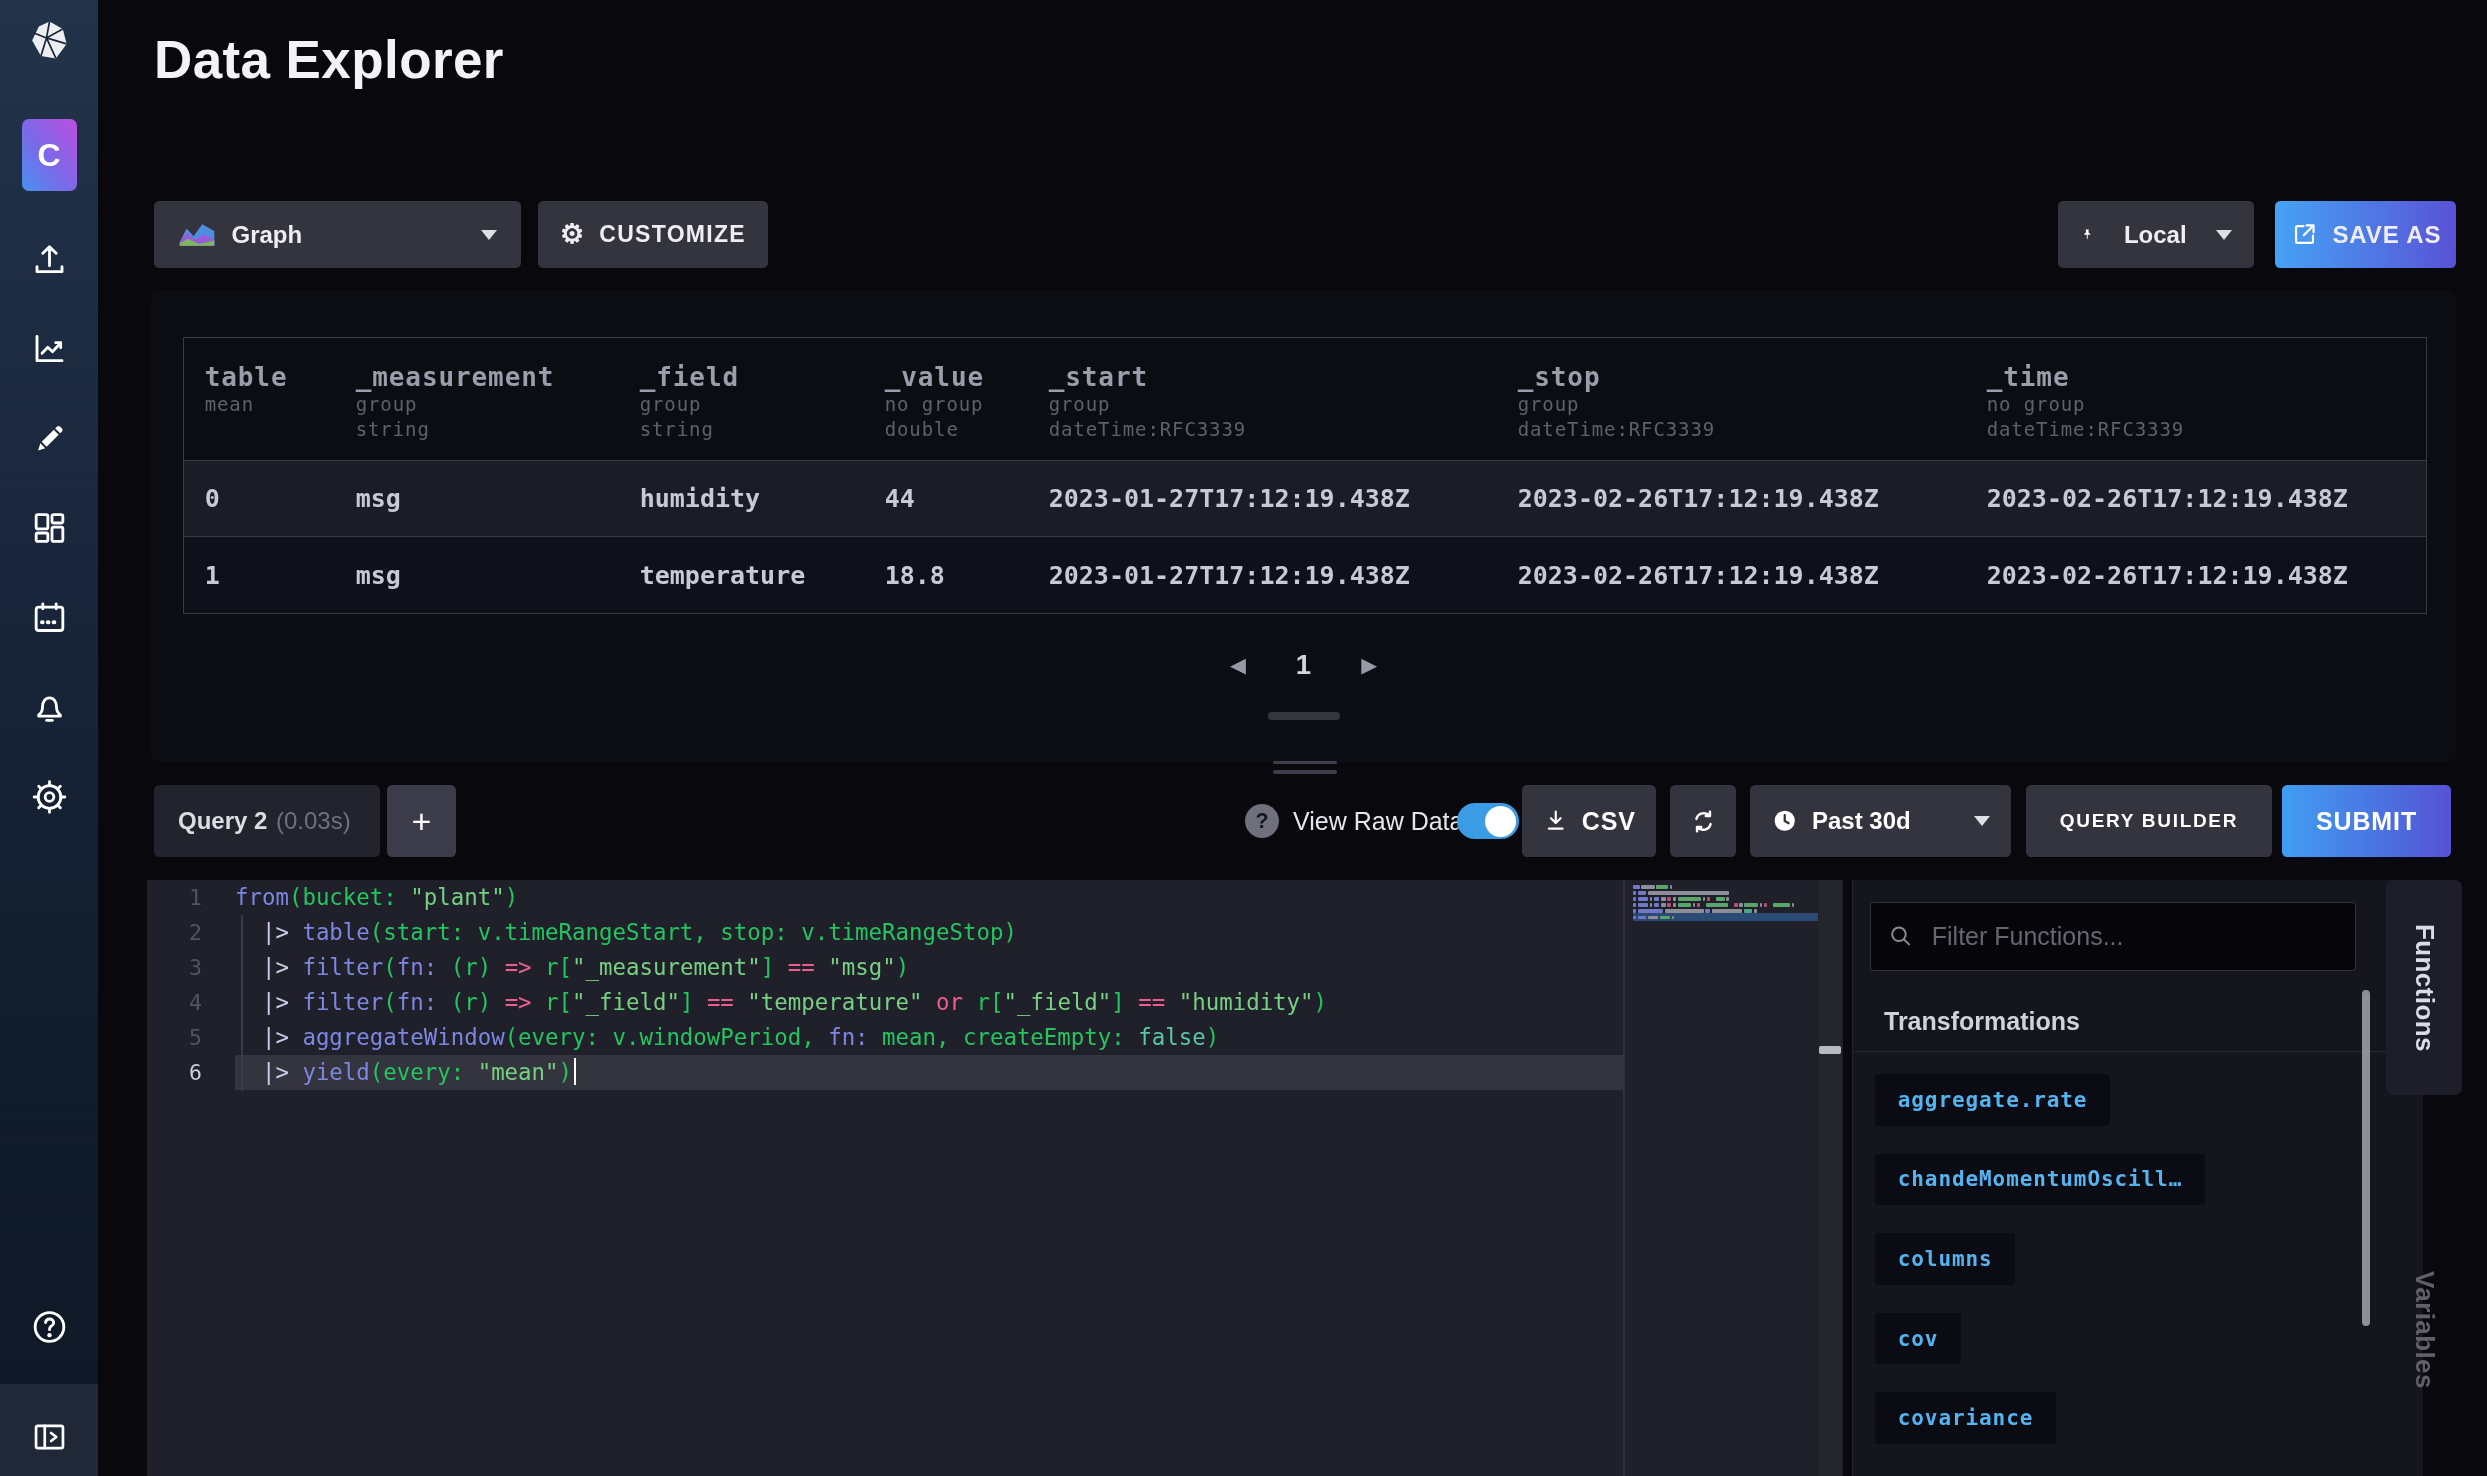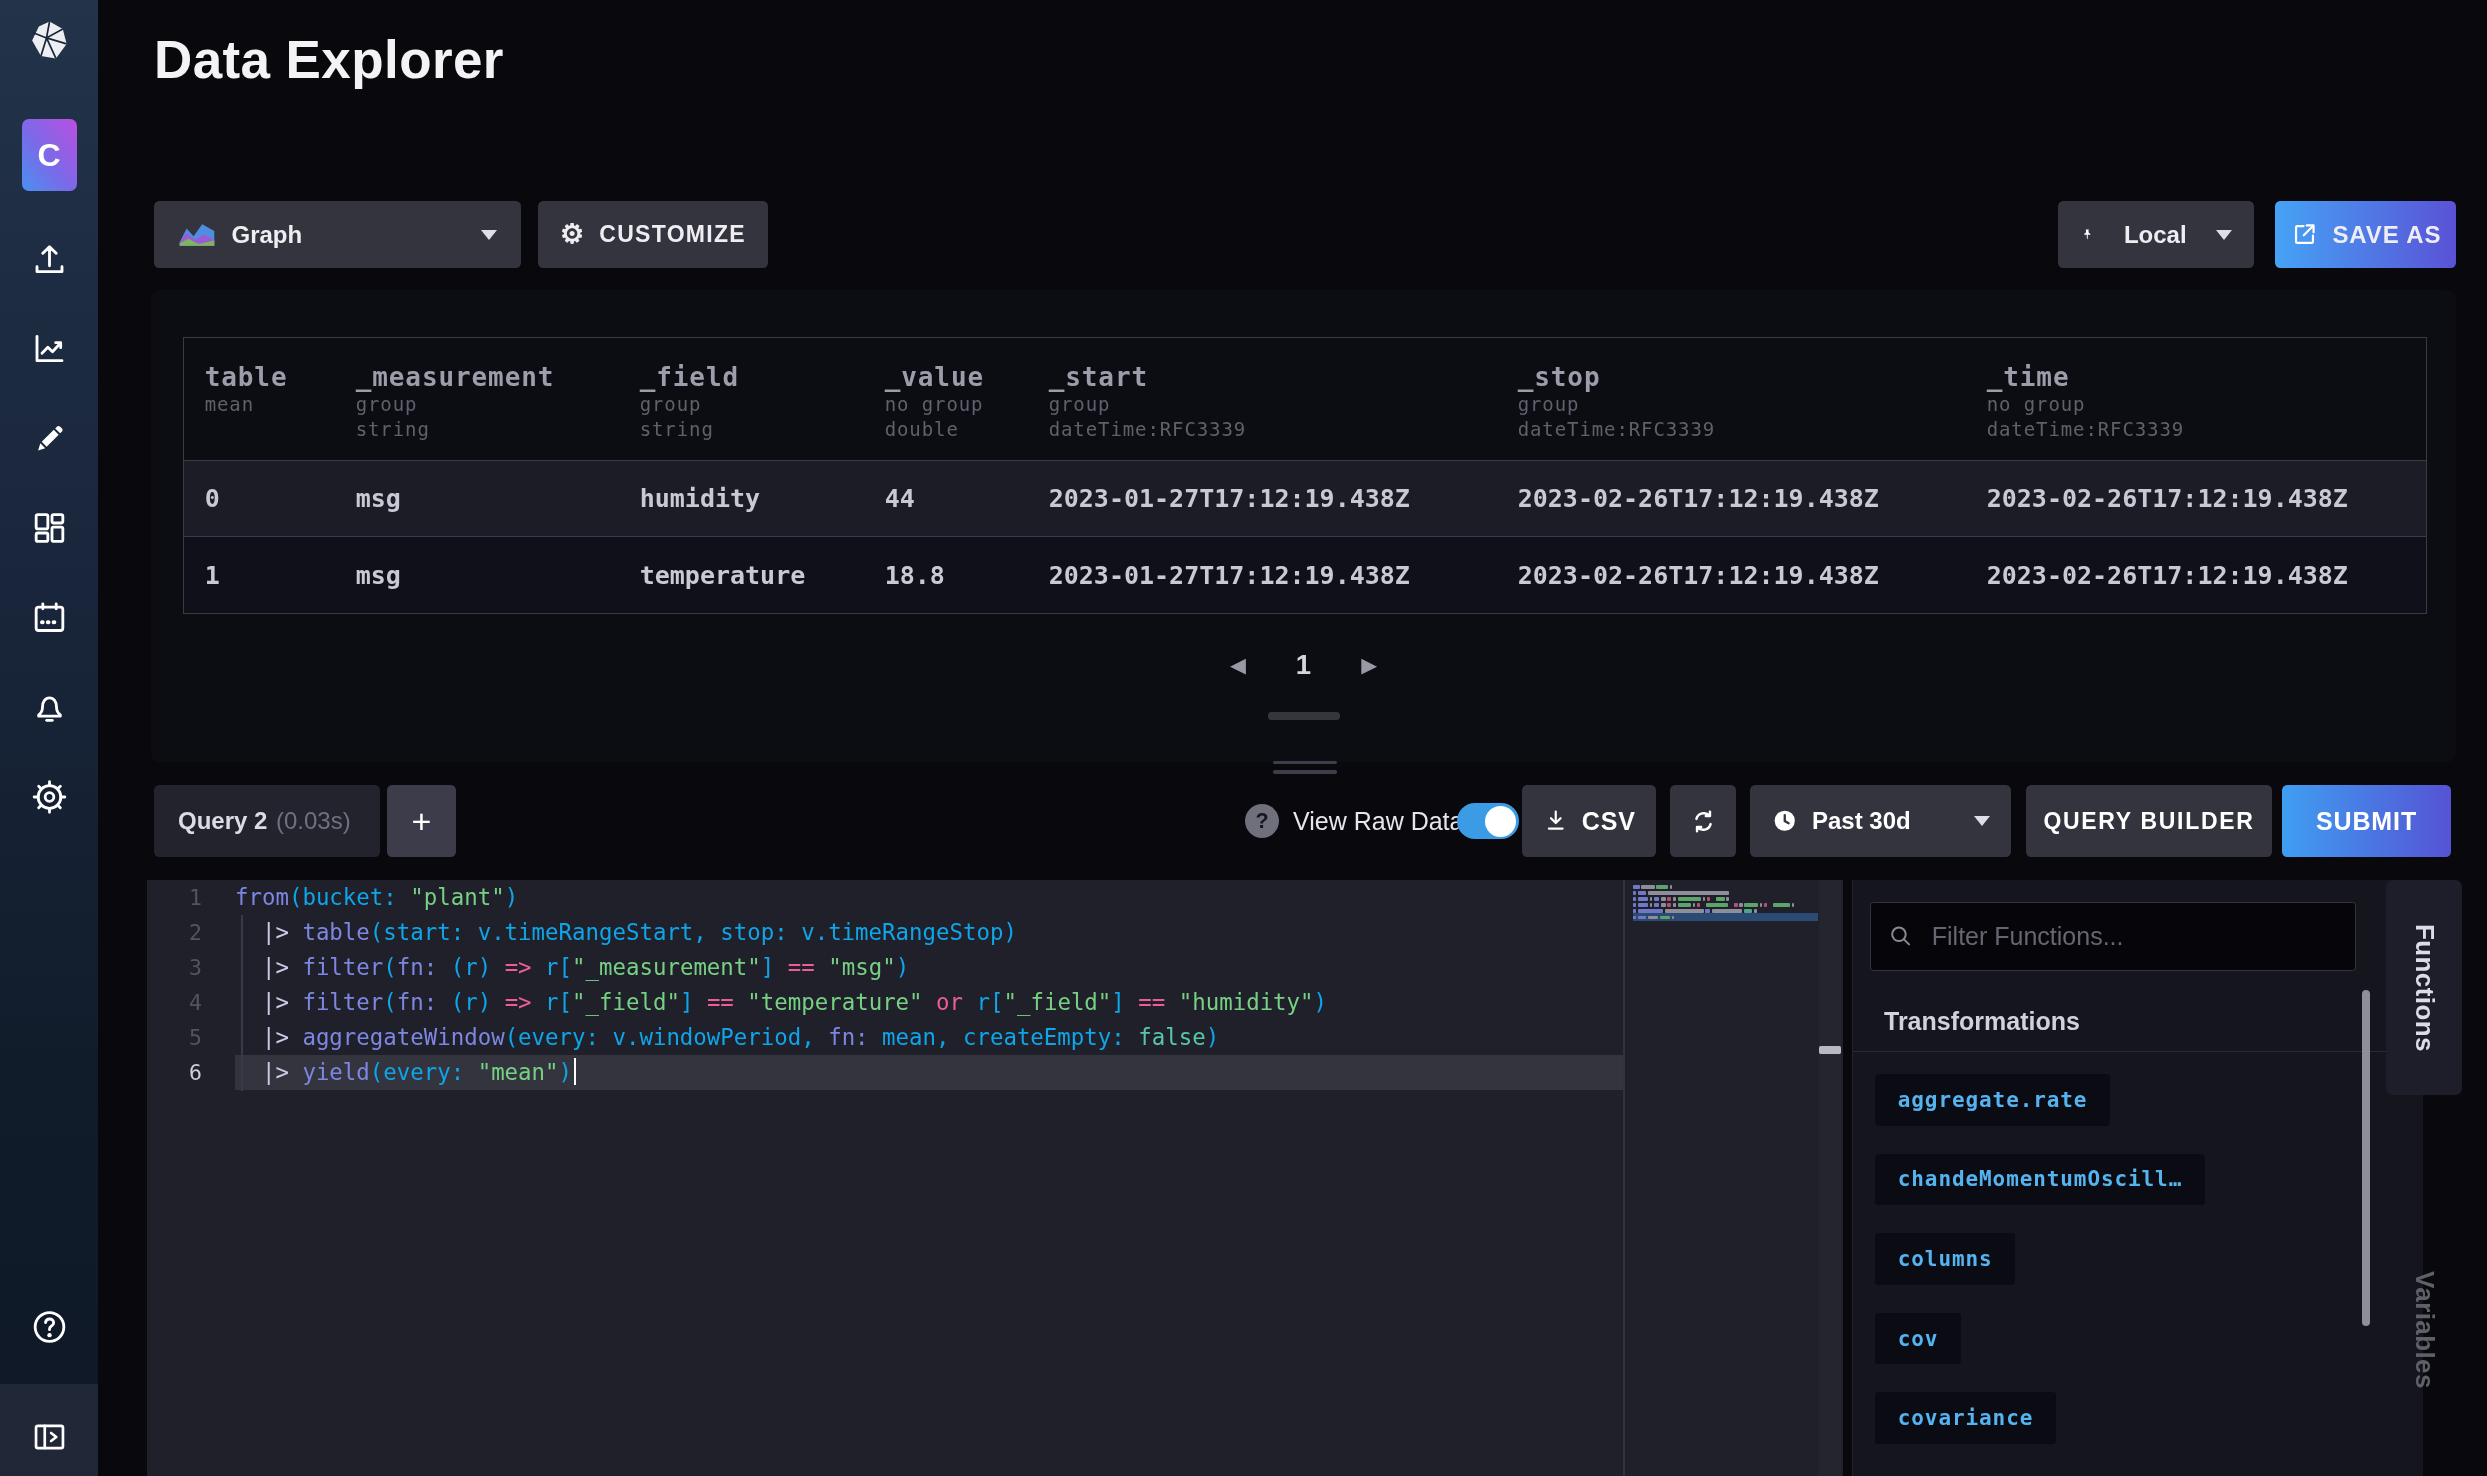--- a/index.html
+++ b/index.html
@@ -76,35 +76,35 @@
                   font-size:25px;color:#e6e6ec;}
   .toggle{position:absolute;left:1457px;top:803px;width:62px;height:36px;border-radius:18px;
           background:#3b9be4;cursor:pointer;}
   .toggle .knob{position:absolute;right:2.6px;top:2.6px;width:31px;height:31px;border-radius:50%;background:#fff;}
   .csv-btn{left:1522px;width:134px;background:#34343f;justify-content:center;gap:12px;
            font-size:25px;font-weight:700;letter-spacing:0.9px;}
   .refresh-btn{left:1670px;width:66px;background:#34343f;justify-content:center;}
   .range-btn{left:1750px;width:261px;background:#34343f;padding:0 20.7px;gap:13.8px;
              font-size:24px;font-weight:700;}
   .qb-btn{left:2026px;width:246px;background:#34343f;justify-content:center;
-          font-size:23px;font-weight:700;letter-spacing:1.7px;}
+          font-size:19px;font-weight:700;letter-spacing:1.7px;}
   .submit-btn{left:2282px;width:169px;justify-content:center;font-size:25px;font-weight:700;
               letter-spacing:0.9px;background:linear-gradient(90deg,#3f9ef2,#5553d4);}
 
   
   .editor{position:absolute;left:147px;top:880px;width:1696px;height:596px;background:#20202b;}
   .code-area{position:absolute;left:0;top:0;width:1476px;height:596px;cursor:text;}
   .code-row{display:flex;height:35px;}
   .ln{width:88px;text-align:right;padding-right:33px;font-family:"DejaVu Sans Mono",monospace;
       font-size:21.5px;line-height:35px;color:#54545f;flex:none;}
   .ct{flex:1;font-family:"DejaVu Sans Mono",monospace;font-size:22.4px;line-height:35px;white-space:pre;}
   .code-row.active .ct{background:#34343f;}
   .code-row.active .ln{color:#cfcfda;}
   .tk-k{color:#7d87e2;} .tk-s{color:#77d183;} .tk-o{color:#ee5e93;}
-  .tk-b{color:#56c8a4;} .tk-d{color:#0ea5e9;} .tk-p{color:#c9cce9;}
+  .tk-b{color:#56c8a4;} .tk-d{color:#22c55e;} .tk-p{color:#c9cce9;}
   .indent-guide{position:absolute;left:94px;top:35px;width:1.7px;height:176px;background:#3a3a46;}
   .cursor{display:inline-block;width:2.6px;height:27.5px;background:#fff;vertical-align:text-bottom;margin-left:1.7px;}
   .editor-edge{position:absolute;left:1476px;top:0;width:1.7px;height:596px;background:#32323c;}
   .minimap{position:absolute;left:1486px;top:5.2px;width:185px;cursor:pointer;}
   .mm-row{height:3.4px;margin-bottom:2.6px;display:flex;gap:1.7px;align-items:center;}
   .mm-row.mm-active{background:#2b4a74;height:7.7px;padding:1.7px 0;margin:-1.7px 0 0.9px 0;}
   .mm{display:inline-block;height:3.4px;border-radius:0.9px;flex:none;}
   .mm-k,.mm-p{background:#6f79c8;} .mm-s{background:#5ba56d;} .mm-o{background:#b44f78;}
   .mm-d{background:#8e8e9a;} .mm-b{background:#4aa88a;}
   .v-scroll-track{position:absolute;left:1672px;top:0;width:22.4px;height:596px;background:#25252d;}

